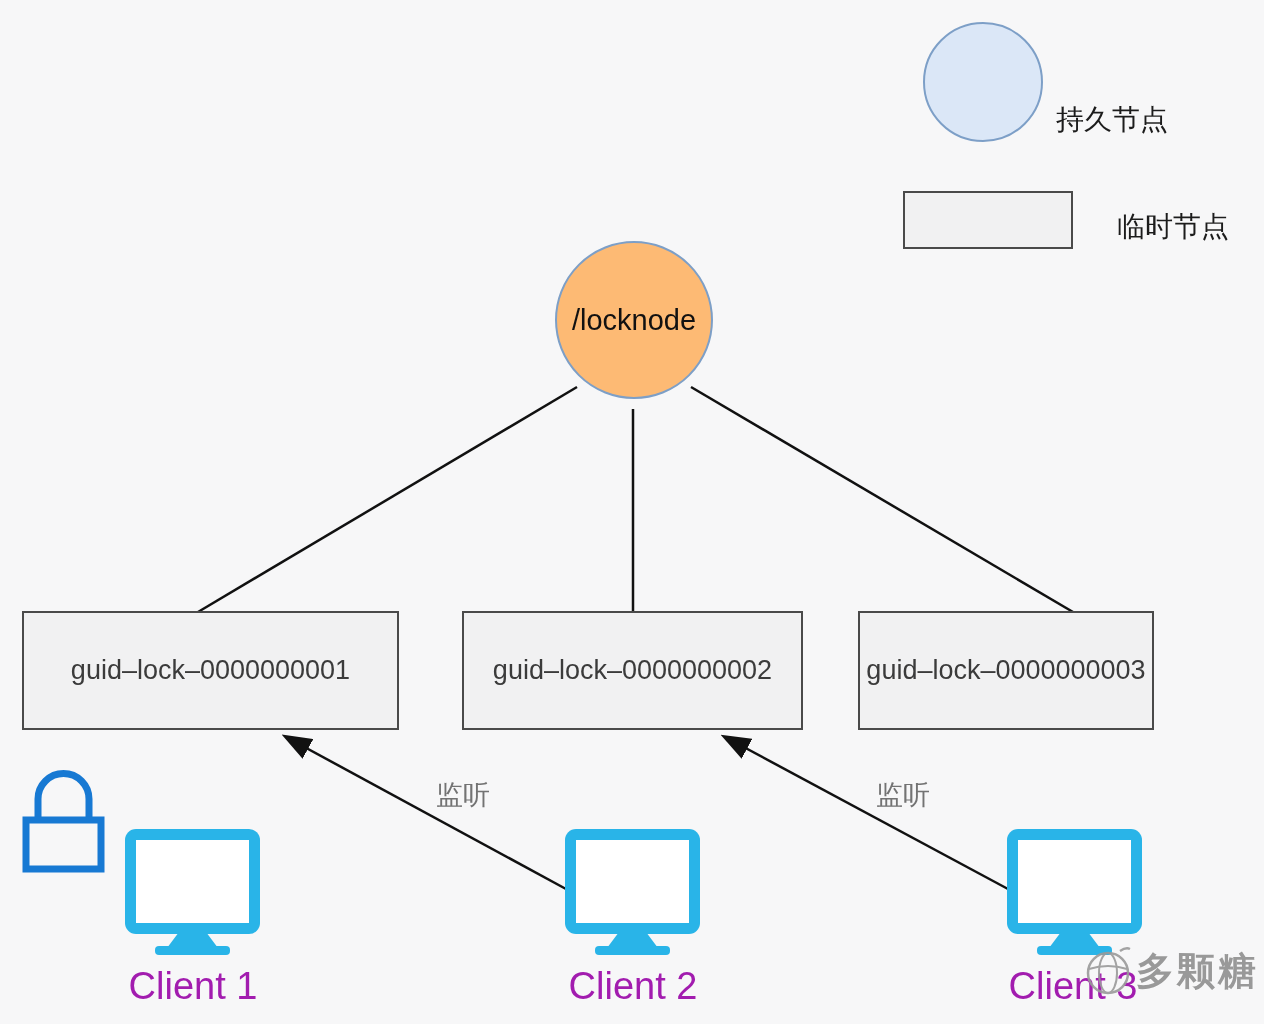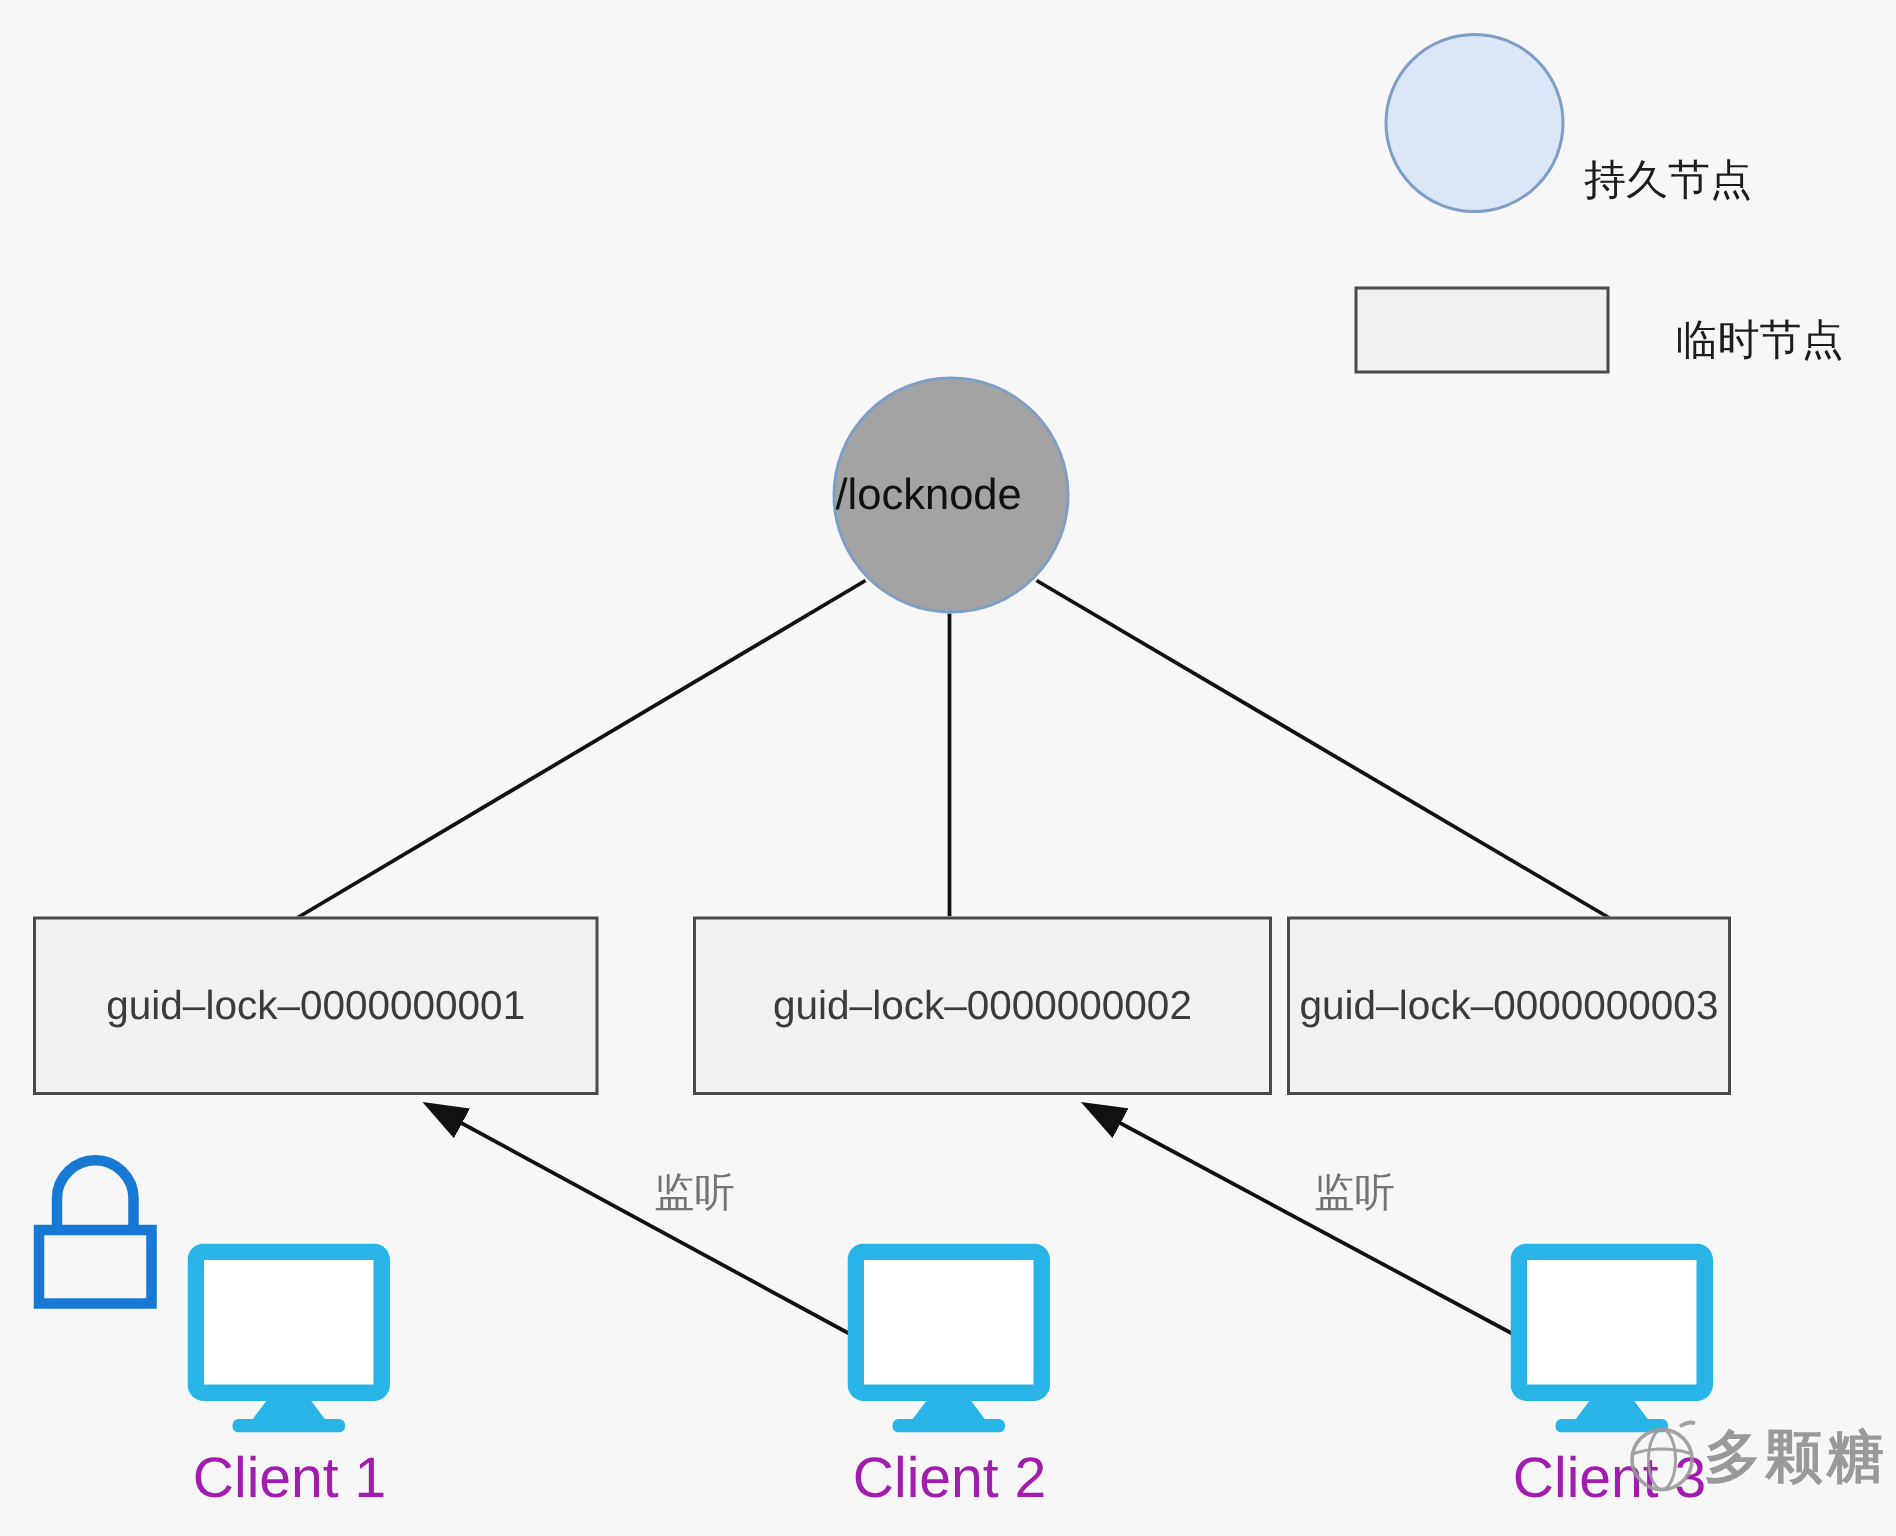--- a/index.html
+++ b/index.html
@@ -44,26 +44,26 @@
     font-size: 28px;
     color: #1c1c1c;
     z-index: 2;
     white-space: nowrap;
   }
   #legend-persistent-label { left: 1056px; top: 68px; margin-top: 33px; }
   #legend-ephemeral-label  { left: 1117px; top: 208px; }
 
   
   .root-node {
-    left: 555px; top: 251px;
+    left: 555px; top: 241px;
     width: 158px; height: 158px;
     border-radius: 50%;
-    background: #a3a3a3;
+    background: #fdba74;
     border: 2px solid #7d9fc7;
-    display: flex; align-items: center; 
+    display: flex; align-items: center; justify-content: center;
     z-index: 2;
   }
   .root-node span {
     font-size: 29px;
     color: #111;
   }
 
   
   .enode {
     top: 611px;
@@ -72,21 +72,21 @@
     border: 2px solid #4a4a4a;
     display: flex; align-items: center; justify-content: center;
     z-index: 2;
   }
   .enode span {
     font-size: 27px;
     color: #3b3b3b;
     white-space: nowrap;
   }
   #enode-1 { left: 22px;  width: 377px; }
-  #enode-2 { left: 462px; width: 386px; }
+  #enode-2 { left: 462px; width: 341px; }
   #enode-3 { left: 858px; width: 296px; }
 
   
   .watch-label {
     font-size: 27px;
     color: #737373;
     z-index: 2;
     white-space: nowrap;
   }
   #watch-label-1 { left: 436px; top: 777px; }

